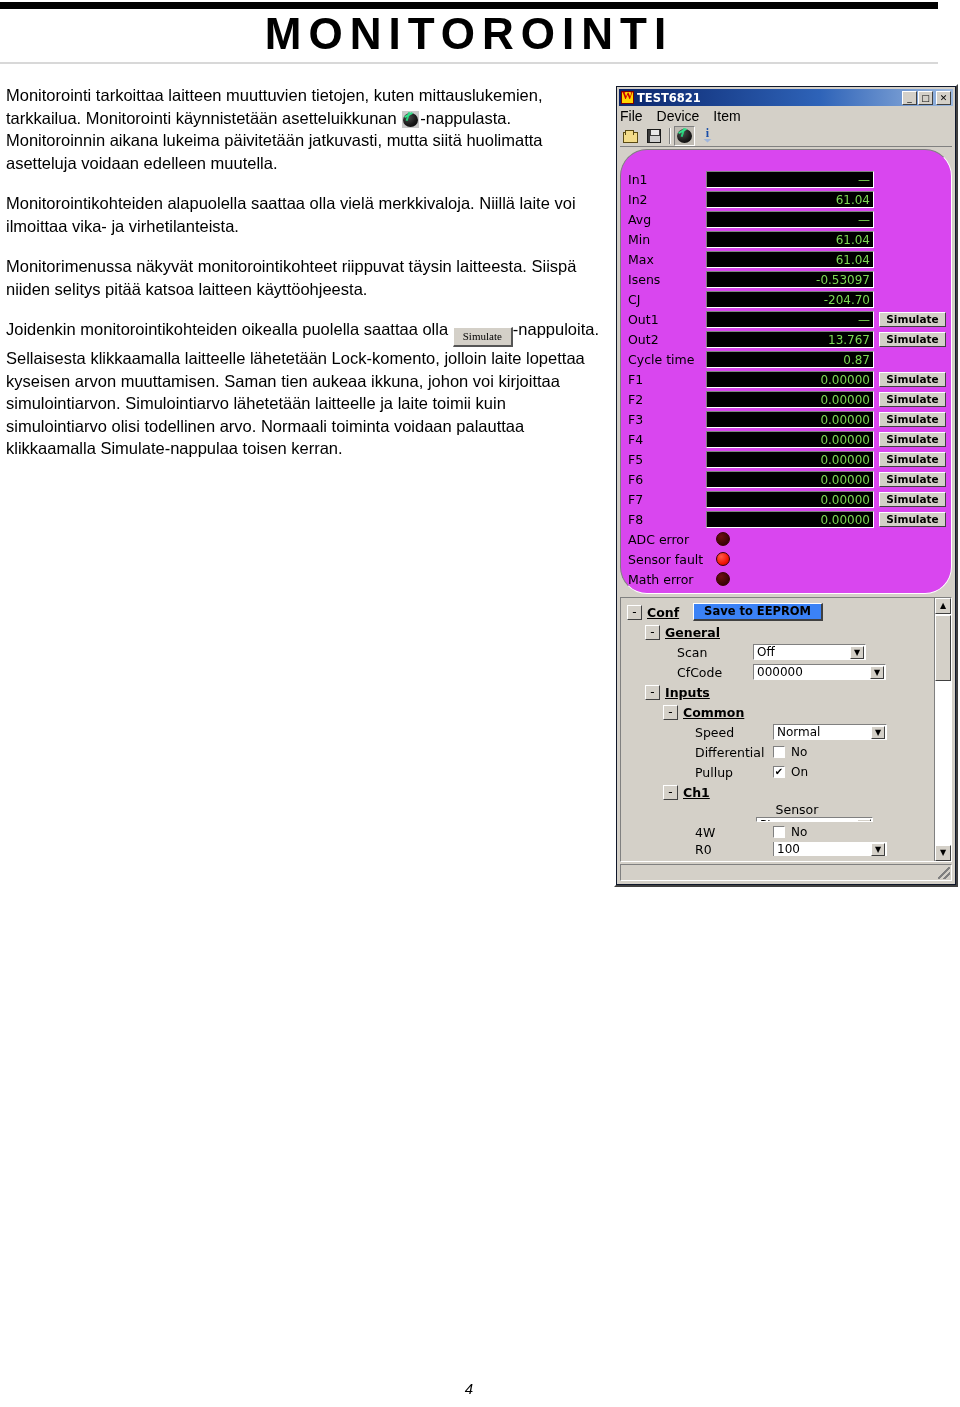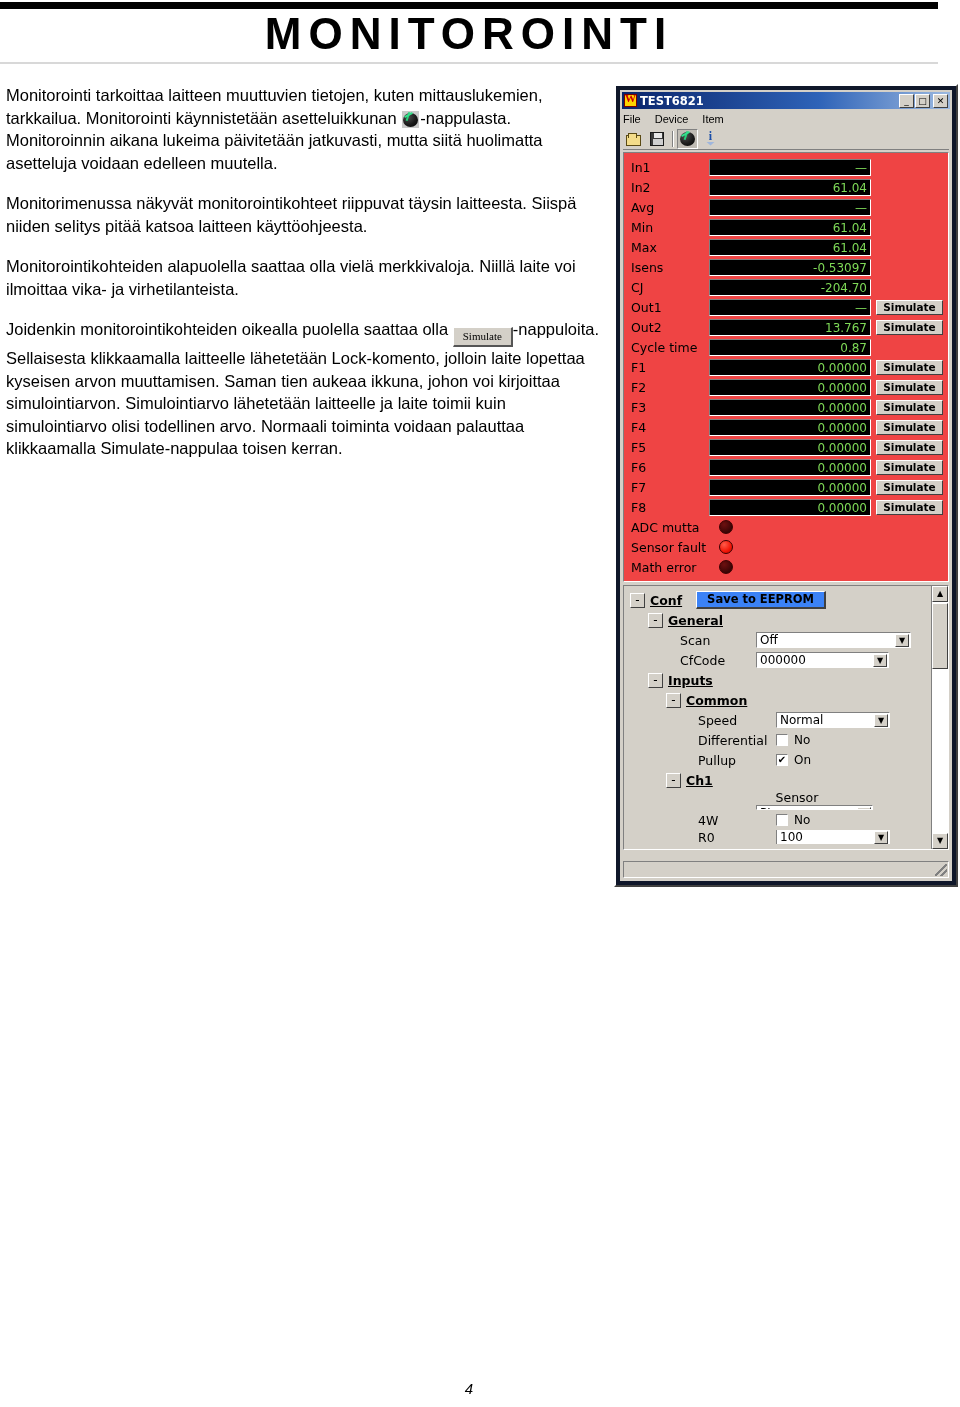--- a/index.html
+++ b/index.html
@@ -77,21 +77,21 @@
   #app-window{
     position:absolute; left:614px; top:84px; width:344px; height:803px;
     background:#d4d0c8;
     border-top:2px solid #ffffff; border-left:2px solid #ffffff;
     border-right:2px solid #404040; border-bottom:2px solid #404040;
     font-family:"Liberation Sans", sans-serif;
     overflow:hidden;
   }
   .win-inner{
     position:absolute; left:0; top:0; right:0; bottom:0;
-    border:4px solid #0f172a;
+    border:1px solid #0f172a;
   }
 
   
   .titlebar{
     height:17px; margin:2px 2px 0 2px;
     background:linear-gradient(to right,#0a246a 0%,#2e63b8 60%,#9cb9e0 100%);
     display:flex; align-items:center; padding:0 2px;
   }
   .app-icon{
     width:13px; height:13px; margin-right:3px; position:relative;
@@ -113,21 +113,21 @@
     border-top:1px solid #ffffff; border-left:1px solid #ffffff;
     border-right:1px solid #404040; border-bottom:1px solid #404040;
     position:relative; font-size:9px; color:#000; text-align:center;
     line-height:12px; font-family:"DejaVu Sans", sans-serif;
   }
   .tb-btn.close{ margin-left:2px; }
 
   
   .menubar{
     margin:2px 3px 0 3px; height:16px; display:flex; align-items:center;
-    font-size:11px; color:#000;
+    font-size:14px; color:#000;
   }
   .menubar span{ margin-right:14px; }
 
   
   .toolbar{
     margin:1px 3px 0 3px; height:22px; display:flex; align-items:center;
     border-bottom:1px solid #808080;
   }
   .tool{
     width:21px; height:20px; margin-right:2px; position:relative;
@@ -164,24 +164,24 @@
   .ic-info{ width:13px; height:14px; position:relative; }
   .ic-info:before{ content:"i"; position:absolute; left:0; top:-3px;
     width:100%; text-align:center; font-size:12px; font-weight:bold;
     font-family:"Liberation Serif", serif; color:#1a4ea8; }
   .ic-info:after{ content:""; position:absolute; left:2px; bottom:0;
     width:9px; height:4px; background:#9fb6dd;
     clip-path:polygon(0 0,100% 0,50% 100%); }
 
   
   .monitor-panel{
-    margin:2px 3px 0 3px; padding:4px 0 4px 0;
-    background:#ef4444;
-    border-top:1px solid #808080; border-left:1px solid #808080;
-    border-right:1px solid #ffffff; border-bottom:1px solid #ffffff;
+    margin:2px 3px 0 3px; padding:19px 0 4px 0;
+    background:#d946ef;
+    border-top:1px solid #808080; border-left:1px solid #808080;
+    border-right:1px solid #ffffff; border-bottom:1px solid #ffffff;border-radius:27px;
   }
   .mon-row{
     display:flex; align-items:center; height:20px; padding:0 5px 0 7px;
   }
   .mon-label{
     width:78px; flex:0 0 78px; font-size:12.5px; color:#000;
     white-space:nowrap; font-family:"DejaVu Sans", sans-serif;
   }
   .mon-value{
     flex:1 1 auto; height:17px; background:#000000;
@@ -308,22 +308,22 @@
 <body>
 
 <div id="top-rule"></div>
 <div id="page-title">MONITOROINTI</div>
 <div id="title-rule"></div>
 
 <div id="prose">
   <p>
     <span>Monitorointi tarkoittaa laitteen muuttuvien tietojen, kuten mittauslukemien, tarkkailua. Monitorointi käynnistetään asetteluikkunan </span><span class="inline-monitor-icon"><i></i></span><span>-nappulasta. Monitoroinnin aikana lukeima päivitetään jatkuvasti, mutta siitä huolimatta asetteluja voidaan edelleen muutella.</span>
   </p>
+  <p>Monitorointikohteiden alapuolella saattaa olla vielä merkkivaloja. Niillä laite voi ilmoittaa vika- ja virhetilanteista.</p>
   <p>Monitorimenussa näkyvät monitorointikohteet riippuvat täysin laitteesta. Siispä niiden selitys pitää katsoa laitteen käyttöohjeesta.</p>
-  <p>Monitorointikohteiden alapuolella saattaa olla vielä merkkivaloja. Niillä laite voi ilmoittaa vika- ja virhetilanteista.</p>
   <p>
     <span>Joidenkin monitorointikohteiden oikealla puolella saattaa olla </span><span class="inline-sim-btn">Simulate</span><span>-nappuloita. Sellaisesta klikkaamalla laitteelle lähetetään Lock-komento, jolloin laite lopettaa kyseisen arvon muuttamisen. Saman tien aukeaa ikkuna, johon voi kirjoittaa simulointiarvon. Simulointiarvo lähetetään laitteelle ja laite toimii kuin simulointiarvo olisi todellinen arvo. Normaali toiminta voidaan palauttaa klikkaamalla Simulate-nappulaa toisen kerran.</span>
   </p>
 </div>
 
 <div id="page-number">4</div>
 
 <div id="app-window">
   <div class="win-inner">
 
@@ -466,21 +466,21 @@
       </div>
       <div class="mon-row">
         <span class="mon-label">F8</span>
         <span class="mon-value">0.00000</span>
         <span class="mon-btn-slot">
             <span class="sim-btn">Simulate</span>
           </span>
       </div>
 
       <div class="led-row">
-        <span class="mon-label">ADC mutta</span>
+        <span class="mon-label">ADC error</span>
         <span class="led off"></span>
       </div>
       <div class="led-row">
         <span class="mon-label">Sensor fault</span>
         <span class="led on"></span>
       </div>
       <div class="led-row">
         <span class="mon-label">Math error</span>
         <span class="led off"></span>
       </div>
@@ -495,21 +495,21 @@
           <span class="eeprom-btn">Save to EEPROM</span>
         </div>
 
         <div class="tree-row" style="padding-left:24px;">
           <span class="expander">-</span>
           <span class="tree-node-label">General</span>
         </div>
 
         <div class="field-row" style="padding-left:56px;">
           <span class="field-label" style="width:76px;">Scan</span>
-          <span class="combo" style="width:155px;"><span>Off</span><span class="arrow">▼</span></span>
+          <span class="combo" style="width:113px;"><span>Off</span><span class="arrow">▼</span></span>
         </div>
 
         <div class="field-row" style="padding-left:56px;">
           <span class="field-label" style="width:76px;">CfCode</span>
           <span class="combo" style="width:133px;"><span>000000</span><span class="arrow">▼</span></span>
         </div>
 
         <div class="tree-row" style="padding-left:24px;">
           <span class="expander">-</span>
           <span class="tree-node-label">Inputs</span>

